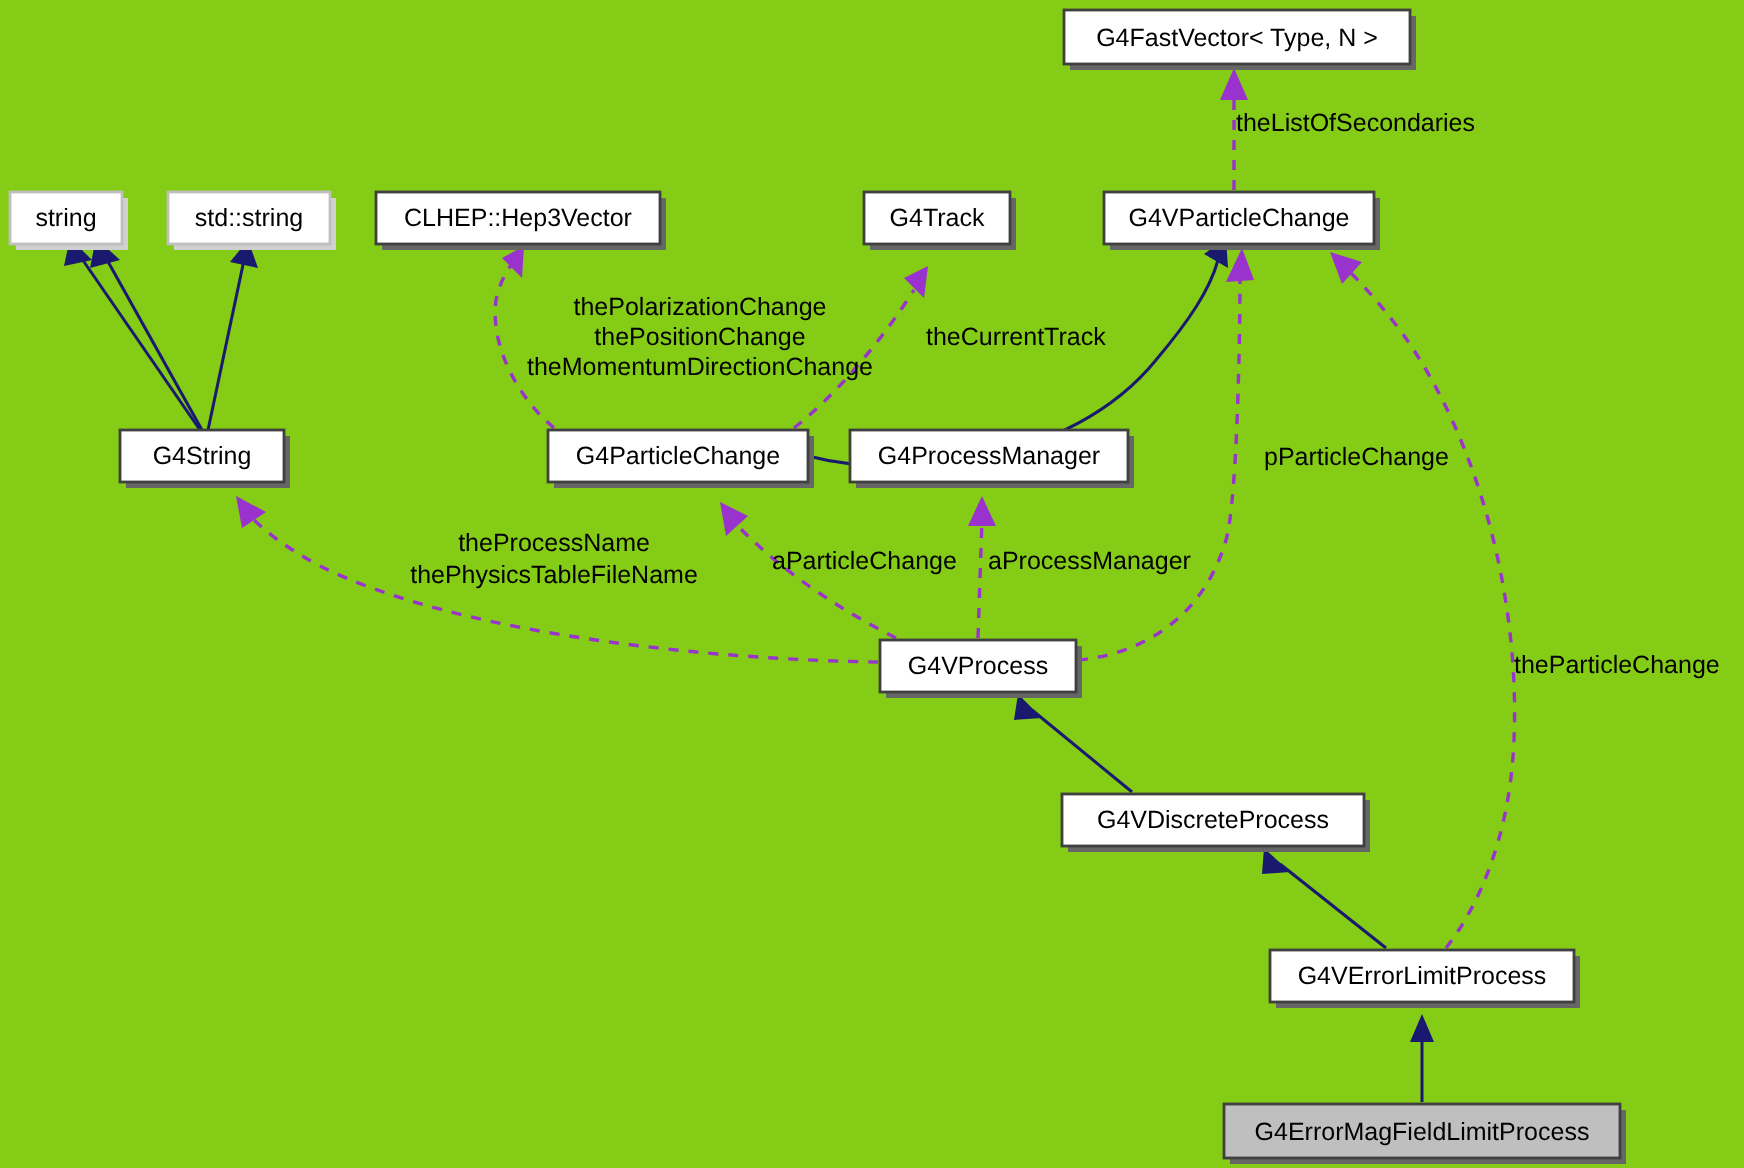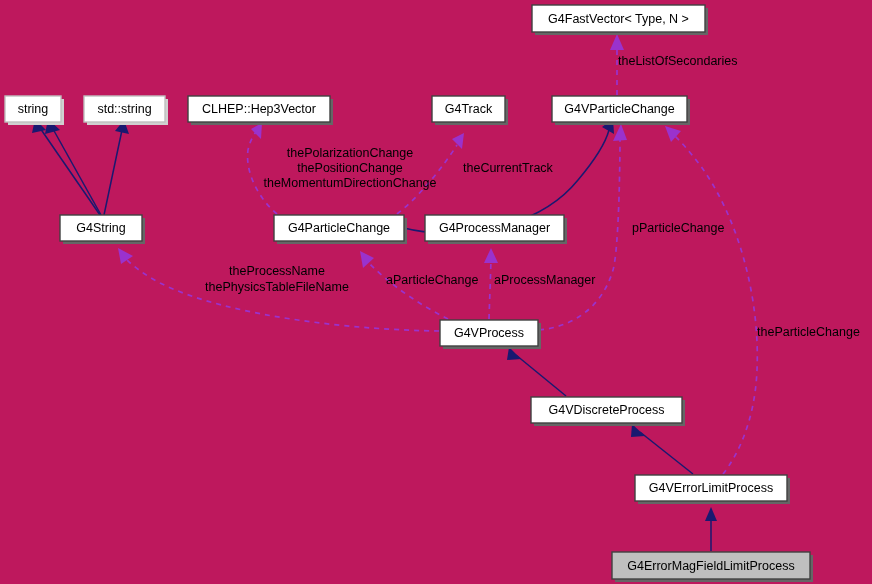--- a/index.html
+++ b/index.html
@@ -7,21 +7,21 @@
     padding: 0;
     background: #ffffff;
   }
   body {
     font-family: "Liberation Sans", sans-serif;
   }
   #diagram-root {
     position: relative;
     width: 872px;
     height: 584px;
-    background: #be185d;
+    background: #84cc16;
     overflow: hidden;
   }
   svg.graph {
     position: absolute;
     left: 0;
     top: 0;
     width: 872px;
     height: 584px;
   }
   .node-box {

